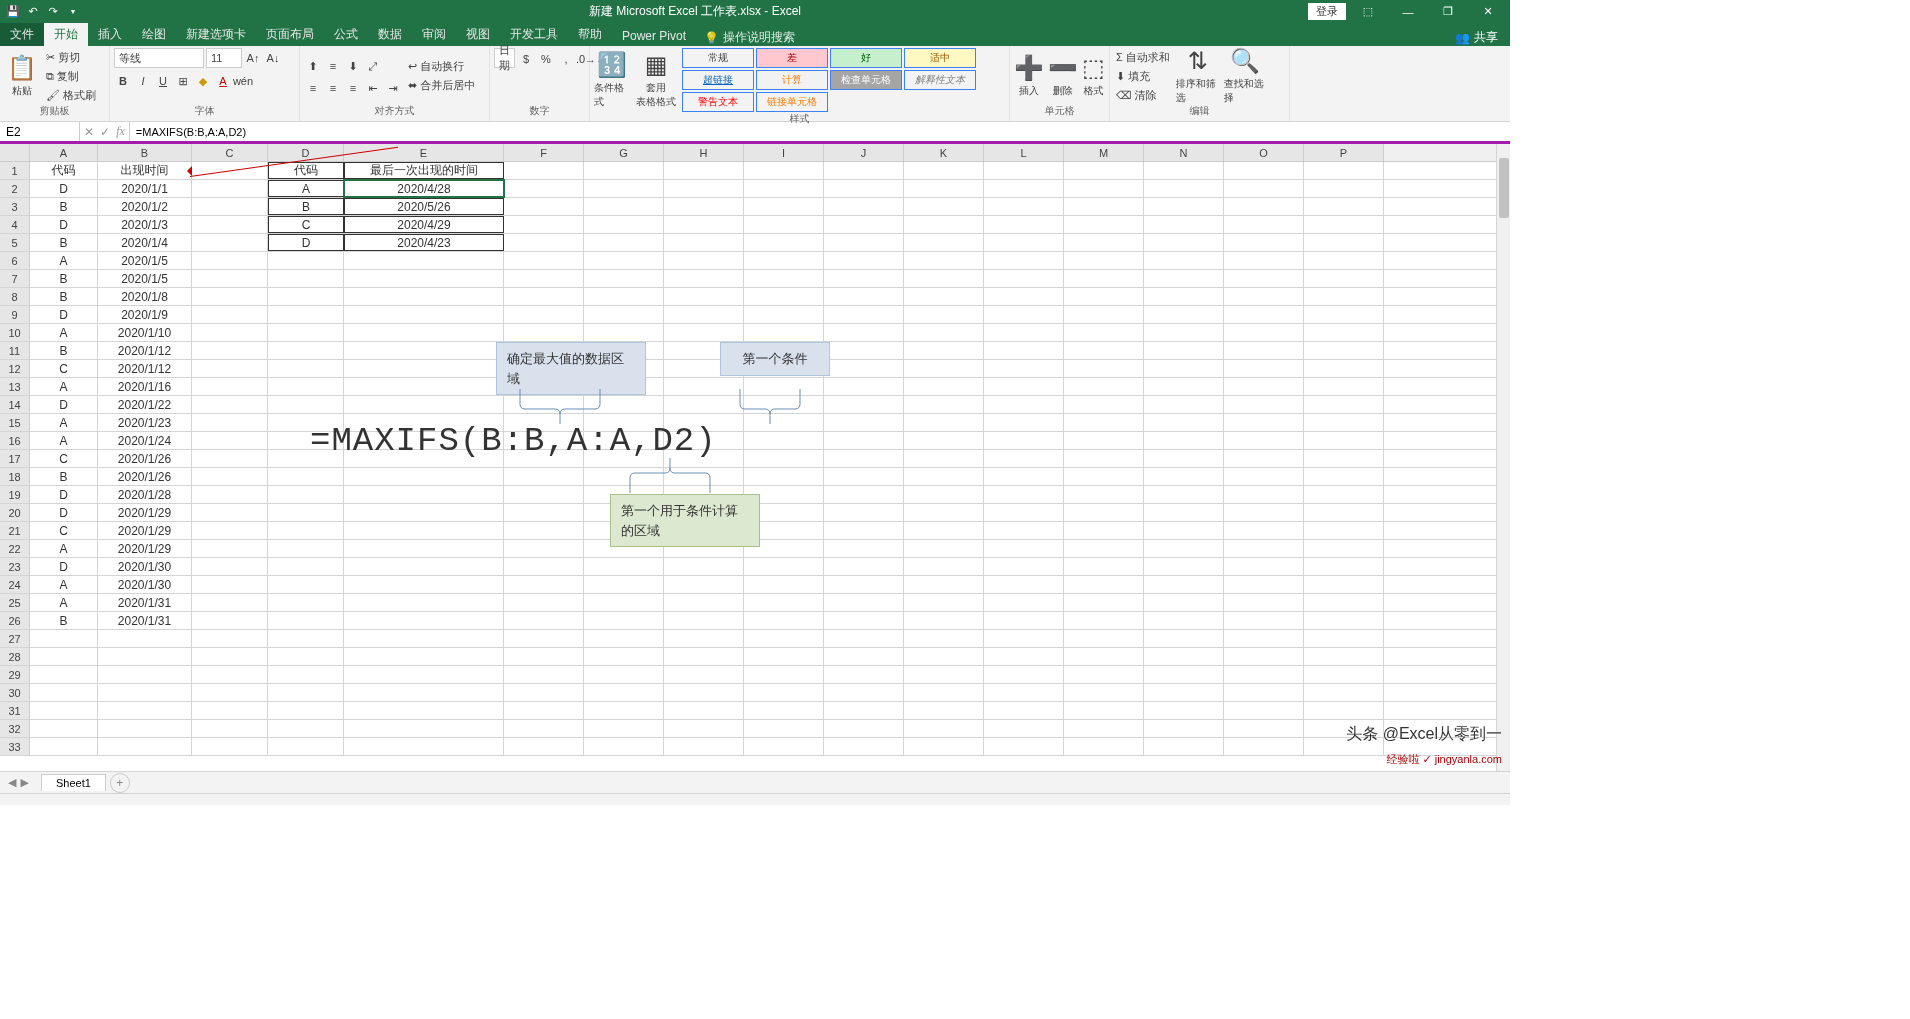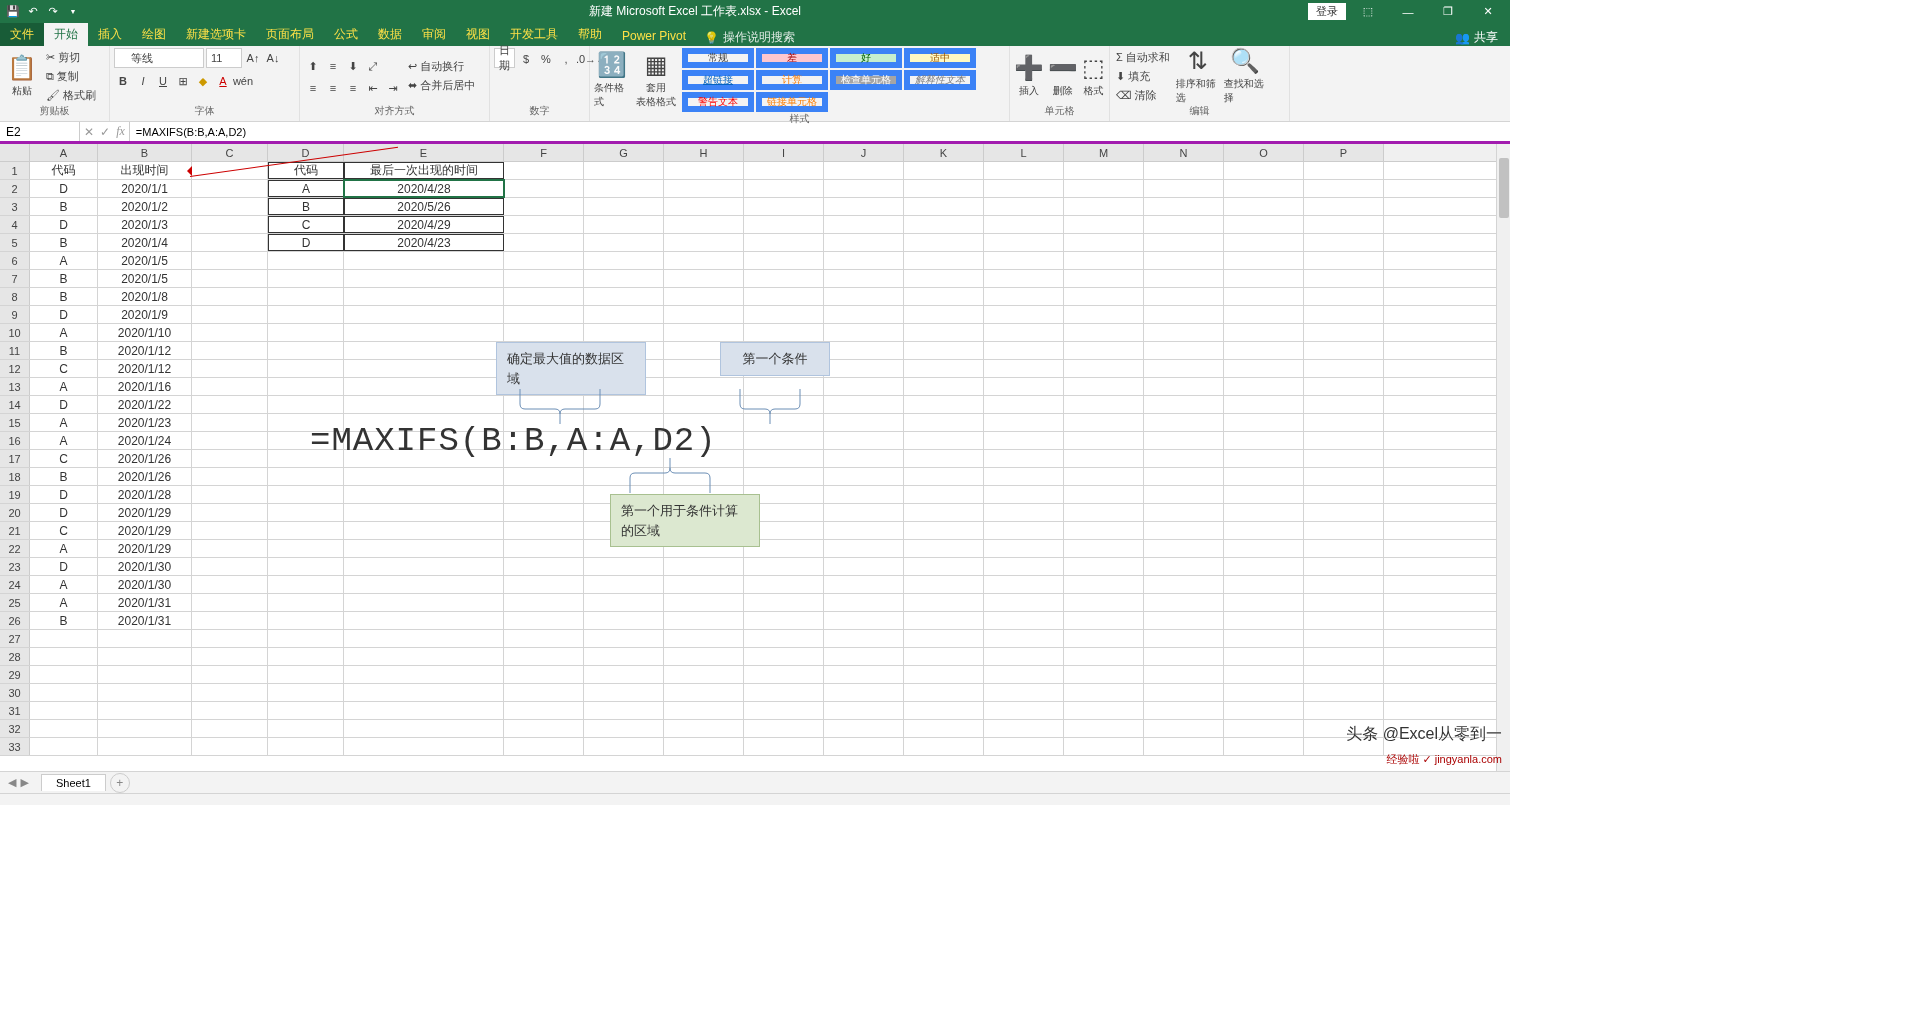--- a/index.html
+++ b/index.html
@@ -5,40 +5,40 @@
   *{box-sizing:border-box;margin:0;padding:0;font-family:"Microsoft YaHei",Arial,sans-serif;}
   body{background:#fff;overflow:hidden;font-size:12px;width:1510px;height:805px;}
   .titlebar{height:23px;background:#217346;color:#fff;display:flex;align-items:center;padding:0 4px;font-size:11px;}
   .qat{display:flex;align-items:center;gap:2px;}
   .qat .ico{width:18px;height:18px;display:inline-flex;align-items:center;justify-content:center;cursor:pointer;}
   .title-center{flex:1;text-align:center;font-size:12px;}
   .title-right{display:flex;align-items:center;gap:4px;justify-content:flex-end;}
   .login-btn{background:#fff;color:#333;padding:1px 8px;font-size:11px;}
   .win-btn{width:36px;height:20px;display:inline-flex;align-items:center;justify-content:center;}
   .tabs{height:23px;background:#217346;display:flex;align-items:flex-end;color:#fff;font-size:12px;}
-  .tab{padding:3px 10px;cursor:pointer;color:#fde047;}
+  .tab{padding:3px 10px;cursor:pointer;color:#e5e5e5;}
   .tab.active{background:#f3f3f3;color:#217346;}
   .tab.file{background:#185c37;}
   .tell-me{display:flex;align-items:center;gap:4px;padding:0 8px;color:#fff;opacity:.85;}
   .share{margin-left:auto;padding:0 12px;display:flex;align-items:center;gap:4px;}
   .ribbon{height:76px;background:#f3f3f3;border-bottom:1px solid #d4d4d4;display:flex;font-size:11px;color:#444;}
   .group{border-right:1px solid #e1e1e1;display:flex;flex-direction:column;padding:2px 4px;}
   .group-body{flex:1;display:flex;align-items:center;gap:4px;}
   .group-label{text-align:center;font-size:10px;color:#666;padding-bottom:1px;}
   .big-btn{display:flex;flex-direction:column;align-items:center;justify-content:center;width:36px;height:56px;cursor:pointer;font-size:10px;gap:2px;}
   .big-btn .gi{font-size:24px;}
   .small-stack{display:flex;flex-direction:column;gap:1px;}
   .srow{display:flex;align-items:center;gap:3px;height:18px;padding:0 2px;cursor:pointer;}
-  .font-name{border:1px solid #ccc;background:#fff;height:20px;width:90px;display:flex;align-items:center;padding:0 16px;font-size:11px;}
+  .font-name{border:1px solid #ccc;background:#fff;height:20px;width:90px;display:flex;align-items:center;padding:0 4px;font-size:11px;}
   .font-size{border:1px solid #ccc;background:#fff;height:20px;width:36px;display:flex;align-items:center;padding:0 4px;font-size:11px;}
   .brow{display:flex;gap:2px;margin-top:2px;}
   .mini{width:18px;height:18px;display:inline-flex;align-items:center;justify-content:center;border:1px solid transparent;cursor:pointer;}
   .num-fmt{border:1px solid #ccc;background:#fff;height:20px;width:90px;display:flex;align-items:center;padding:0 4px;font-size:11px;}
   .styles-gal{display:grid;grid-template-columns:repeat(4,72px);grid-auto-rows:20px;gap:2px;}
-  .style-cell{border:6px solid #3b82f6;display:flex;align-items:center;justify-content:center;font-size:10px;}
+  .style-cell{border:1px solid #3b82f6;display:flex;align-items:center;justify-content:center;font-size:10px;}
   .fmlbar{height:22px;border-bottom:3px solid #a21caf;display:flex;align-items:center;font-size:12px;background:#fff;}
   .namebox{width:80px;border-right:1px solid #ccc;height:100%;display:flex;align-items:center;padding:0 6px;}
   .fx-btns{display:flex;align-items:center;padding:0 4px;gap:6px;border-right:1px solid #ccc;height:100%;color:#999;}
   .fx-input{flex:1;padding:0 6px;font-size:11px;}
   .fx-lbl{font-style:italic;font-family:"Times New Roman",serif;}
   .sheet-area{position:relative;height:627px;overflow:hidden;}
   .grid{position:absolute;top:0;left:0;right:0;}
   .col-headers{display:flex;height:18px;background:#f0f0f0;border-bottom:1px solid #ccc;}
   .corner{width:30px;border-right:1px solid #ccc;background:#e6e6e6;}
   .ch{border-right:1px solid #ccc;display:flex;align-items:center;justify-content:center;font-size:11px;color:#444;background:#e6e6e6;}

